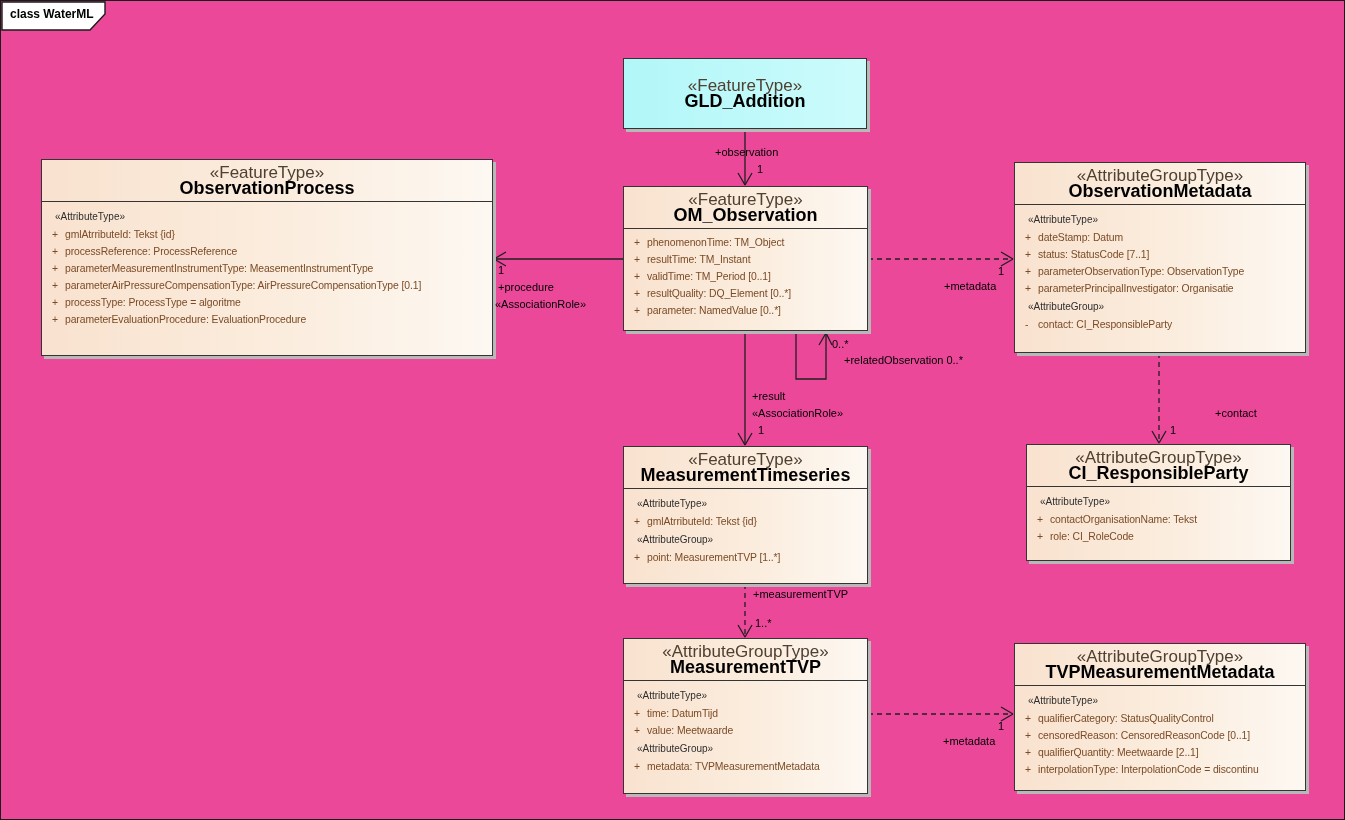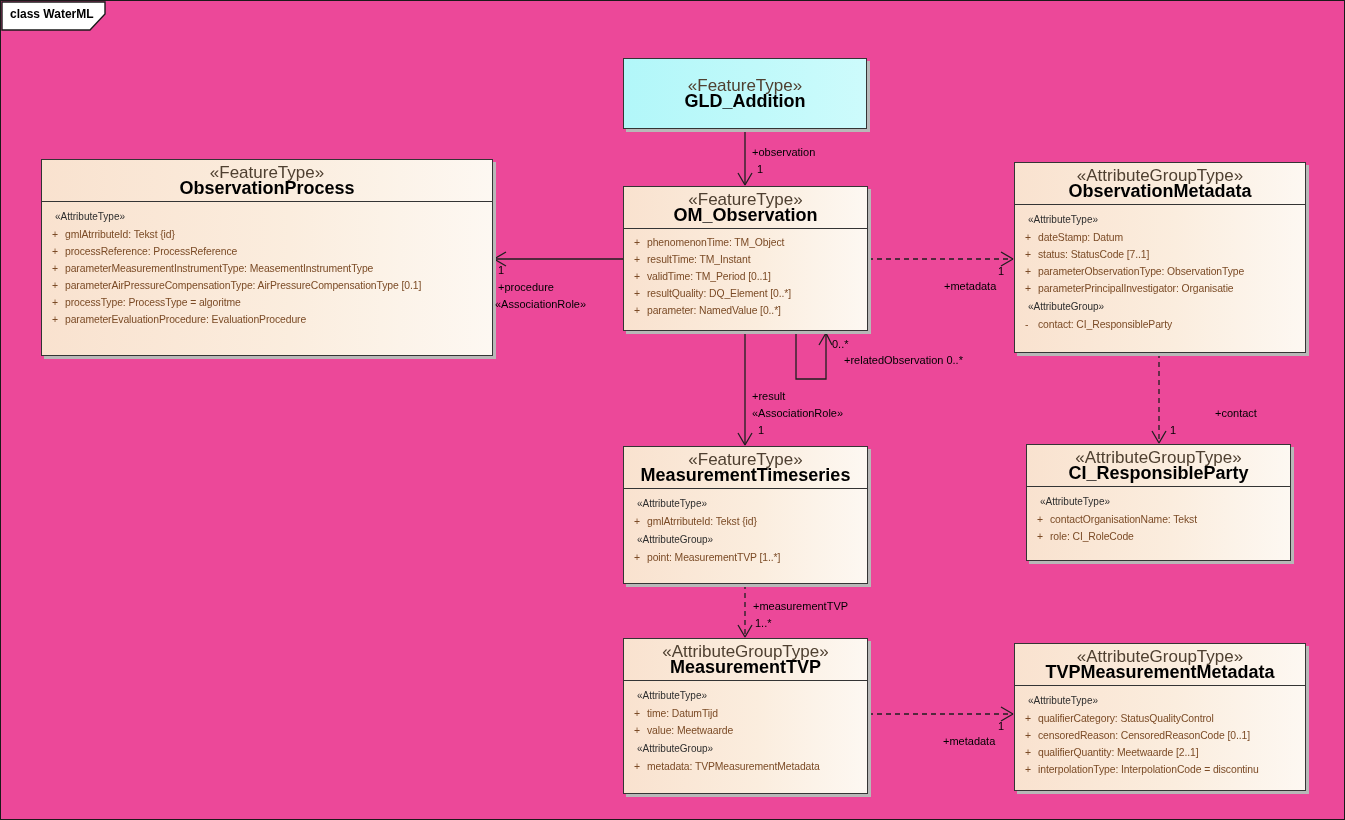--- a/index.html
+++ b/index.html
@@ -266,38 +266,38 @@
           <span class="vis">+</span>
           <span>qualifierQuantity: Meetwaarde [2..1]</span>
         </div>
       <div class="row">
           <span class="vis">+</span>
           <span>interpolationType: InterpolationCode = discontinu</span>
         </div>
     </div>
   </div>
 
-  <div class="clabel" style="left:751px;top:144px">+observation</div>
+  <div class="clabel" style="left:714px;top:144px">+observation</div>
   <div class="clabel" style="left:756px;top:161px">1</div>
 
   <div class="clabel" style="left:497px;top:262px">1</div>
   <div class="clabel" style="left:497px;top:279px">+procedure</div>
   <div class="clabel" style="left:494px;top:296px">«AssociationRole»</div>
 
   <div class="clabel" style="left:997px;top:263px">1</div>
   <div class="clabel" style="left:943px;top:278px">+metadata</div>
 
   <div class="clabel" style="left:831px;top:336px">0..*</div>
   <div class="clabel" style="left:843px;top:352px">+relatedObservation 0..*</div>
 
   <div class="clabel" style="left:751px;top:388px">+result</div>
   <div class="clabel" style="left:751px;top:405px">«AssociationRole»</div>
   <div class="clabel" style="left:757px;top:422px">1</div>
 
-  <div class="clabel" style="left:752px;top:598px">+measurementTVP</div>
+  <div class="clabel" style="left:752px;top:586px">+measurementTVP</div>
   <div class="clabel" style="left:754px;top:615px">1..*</div>
 
   <div class="clabel" style="left:1214px;top:405px">+contact</div>
   <div class="clabel" style="left:1169px;top:422px">1</div>
 
   <div class="clabel" style="left:997px;top:718px">1</div>
   <div class="clabel" style="left:942px;top:733px">+metadata</div>
 
 </div>
 

